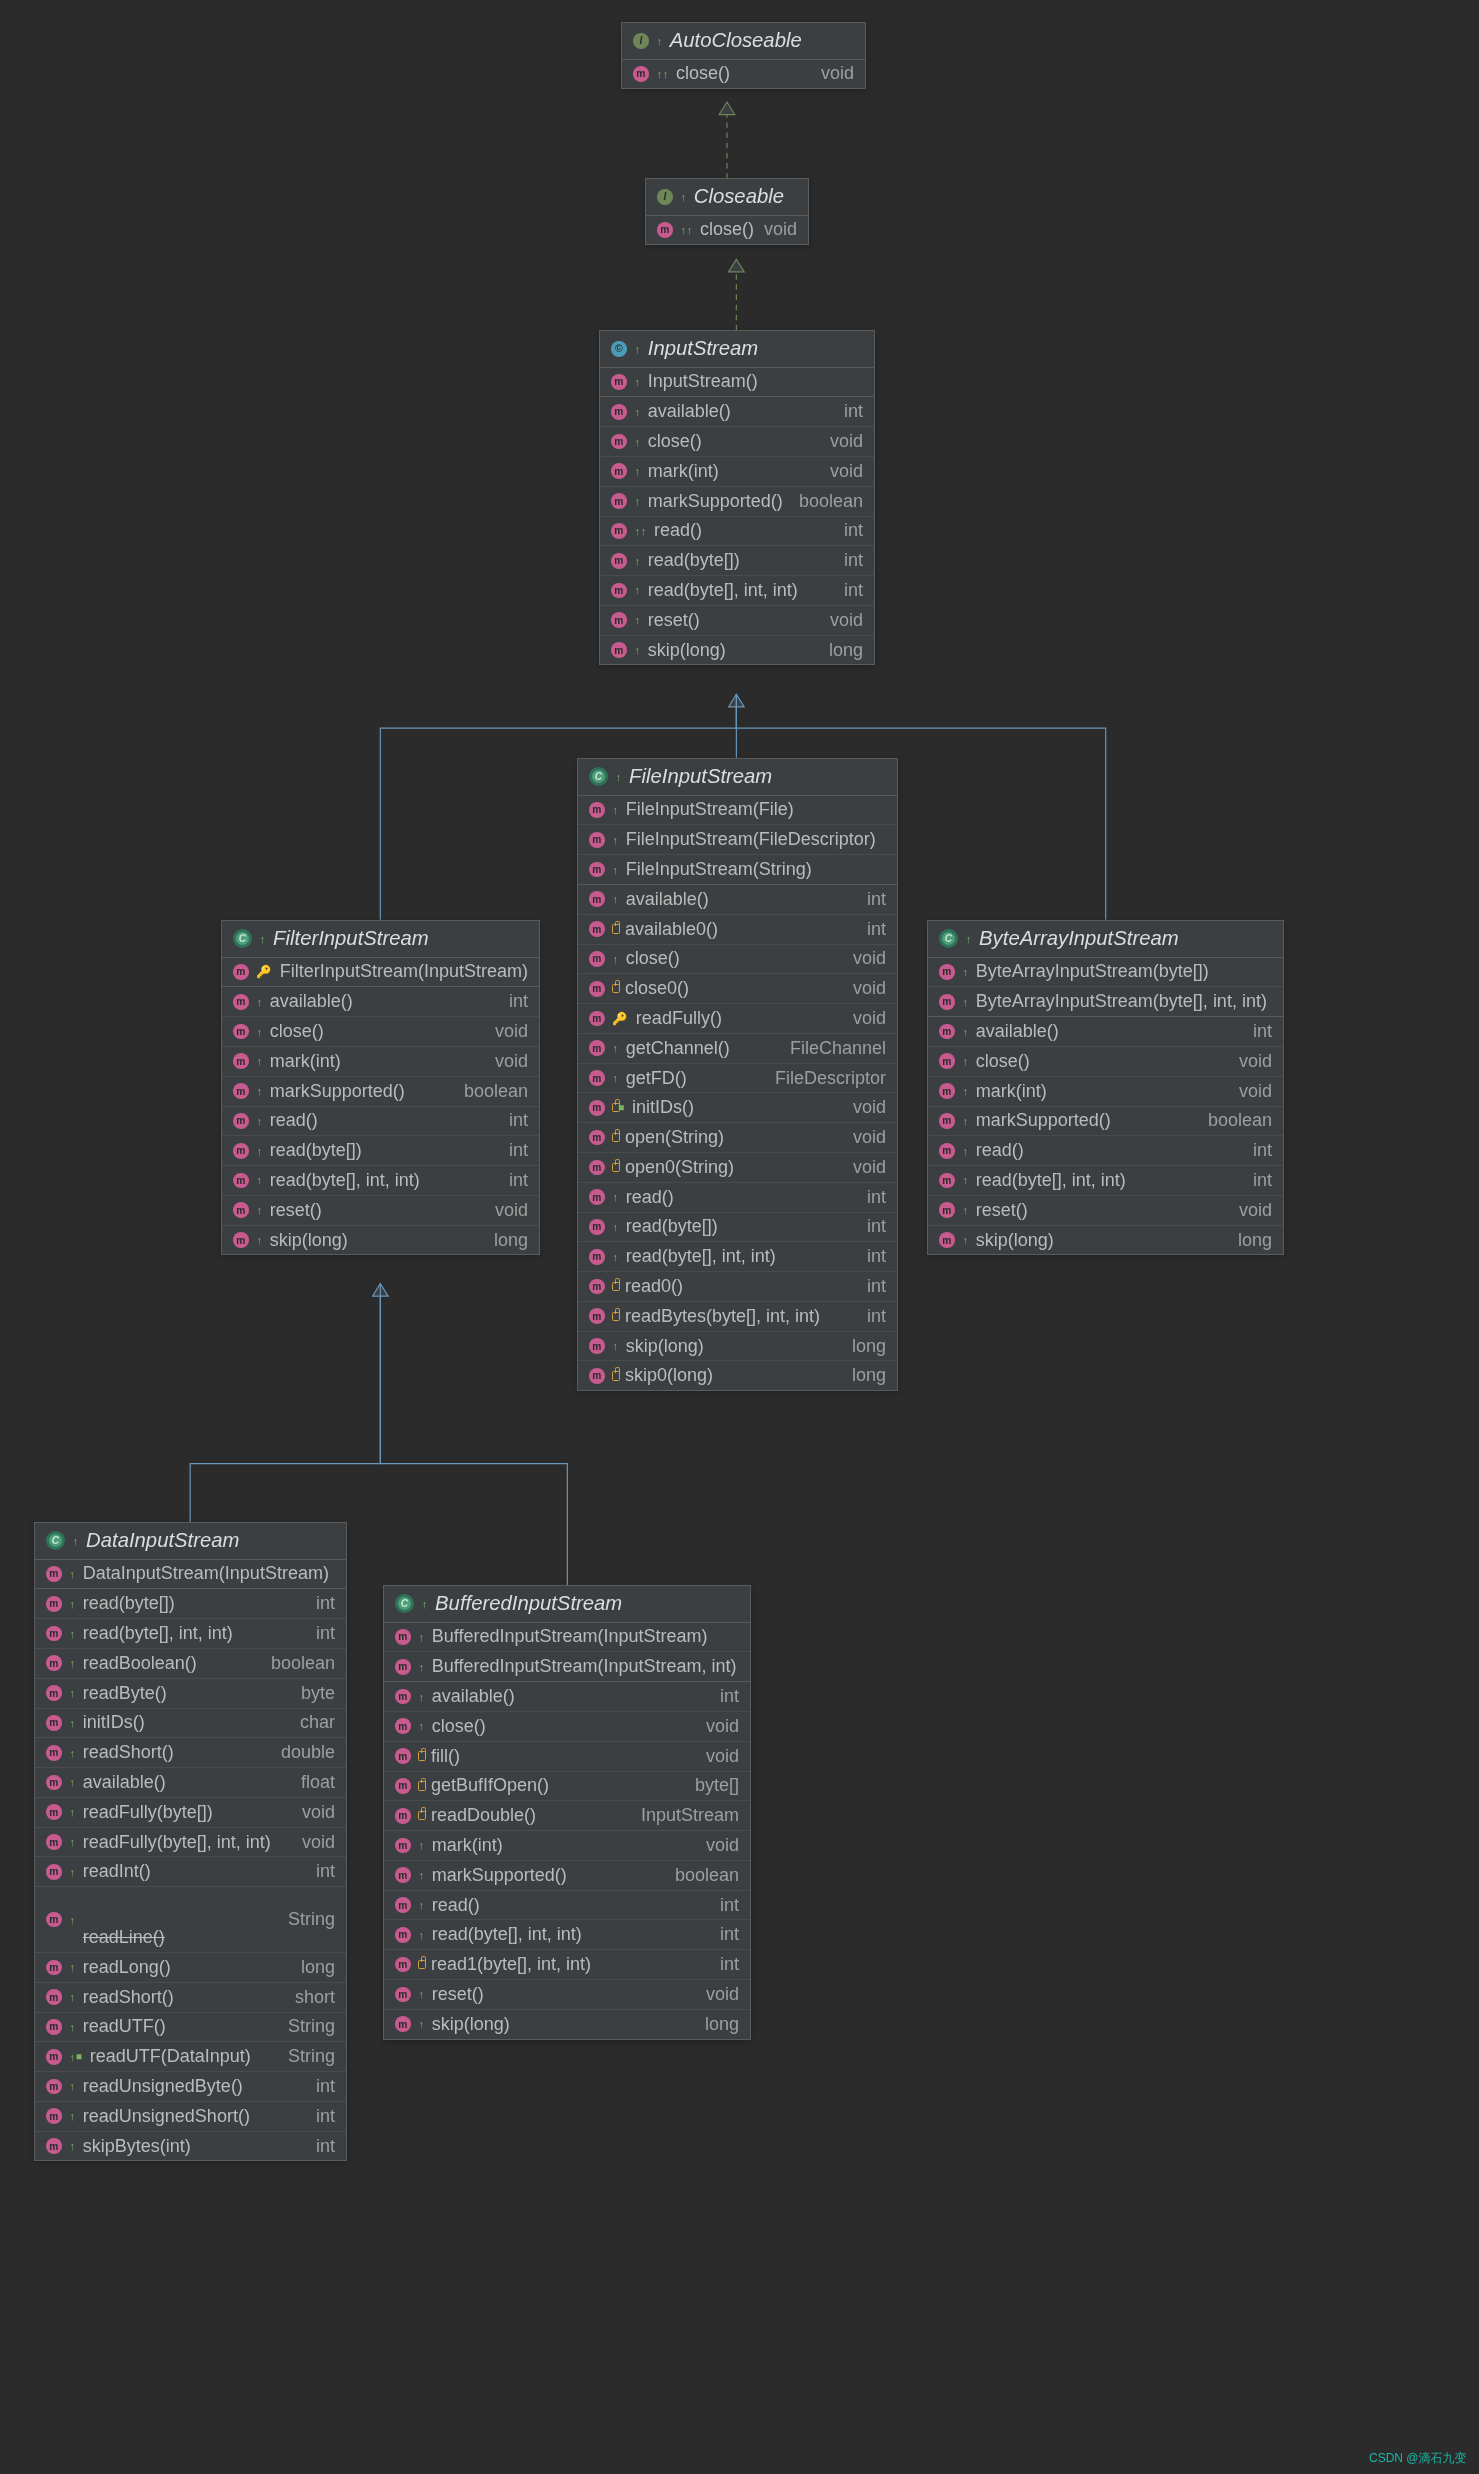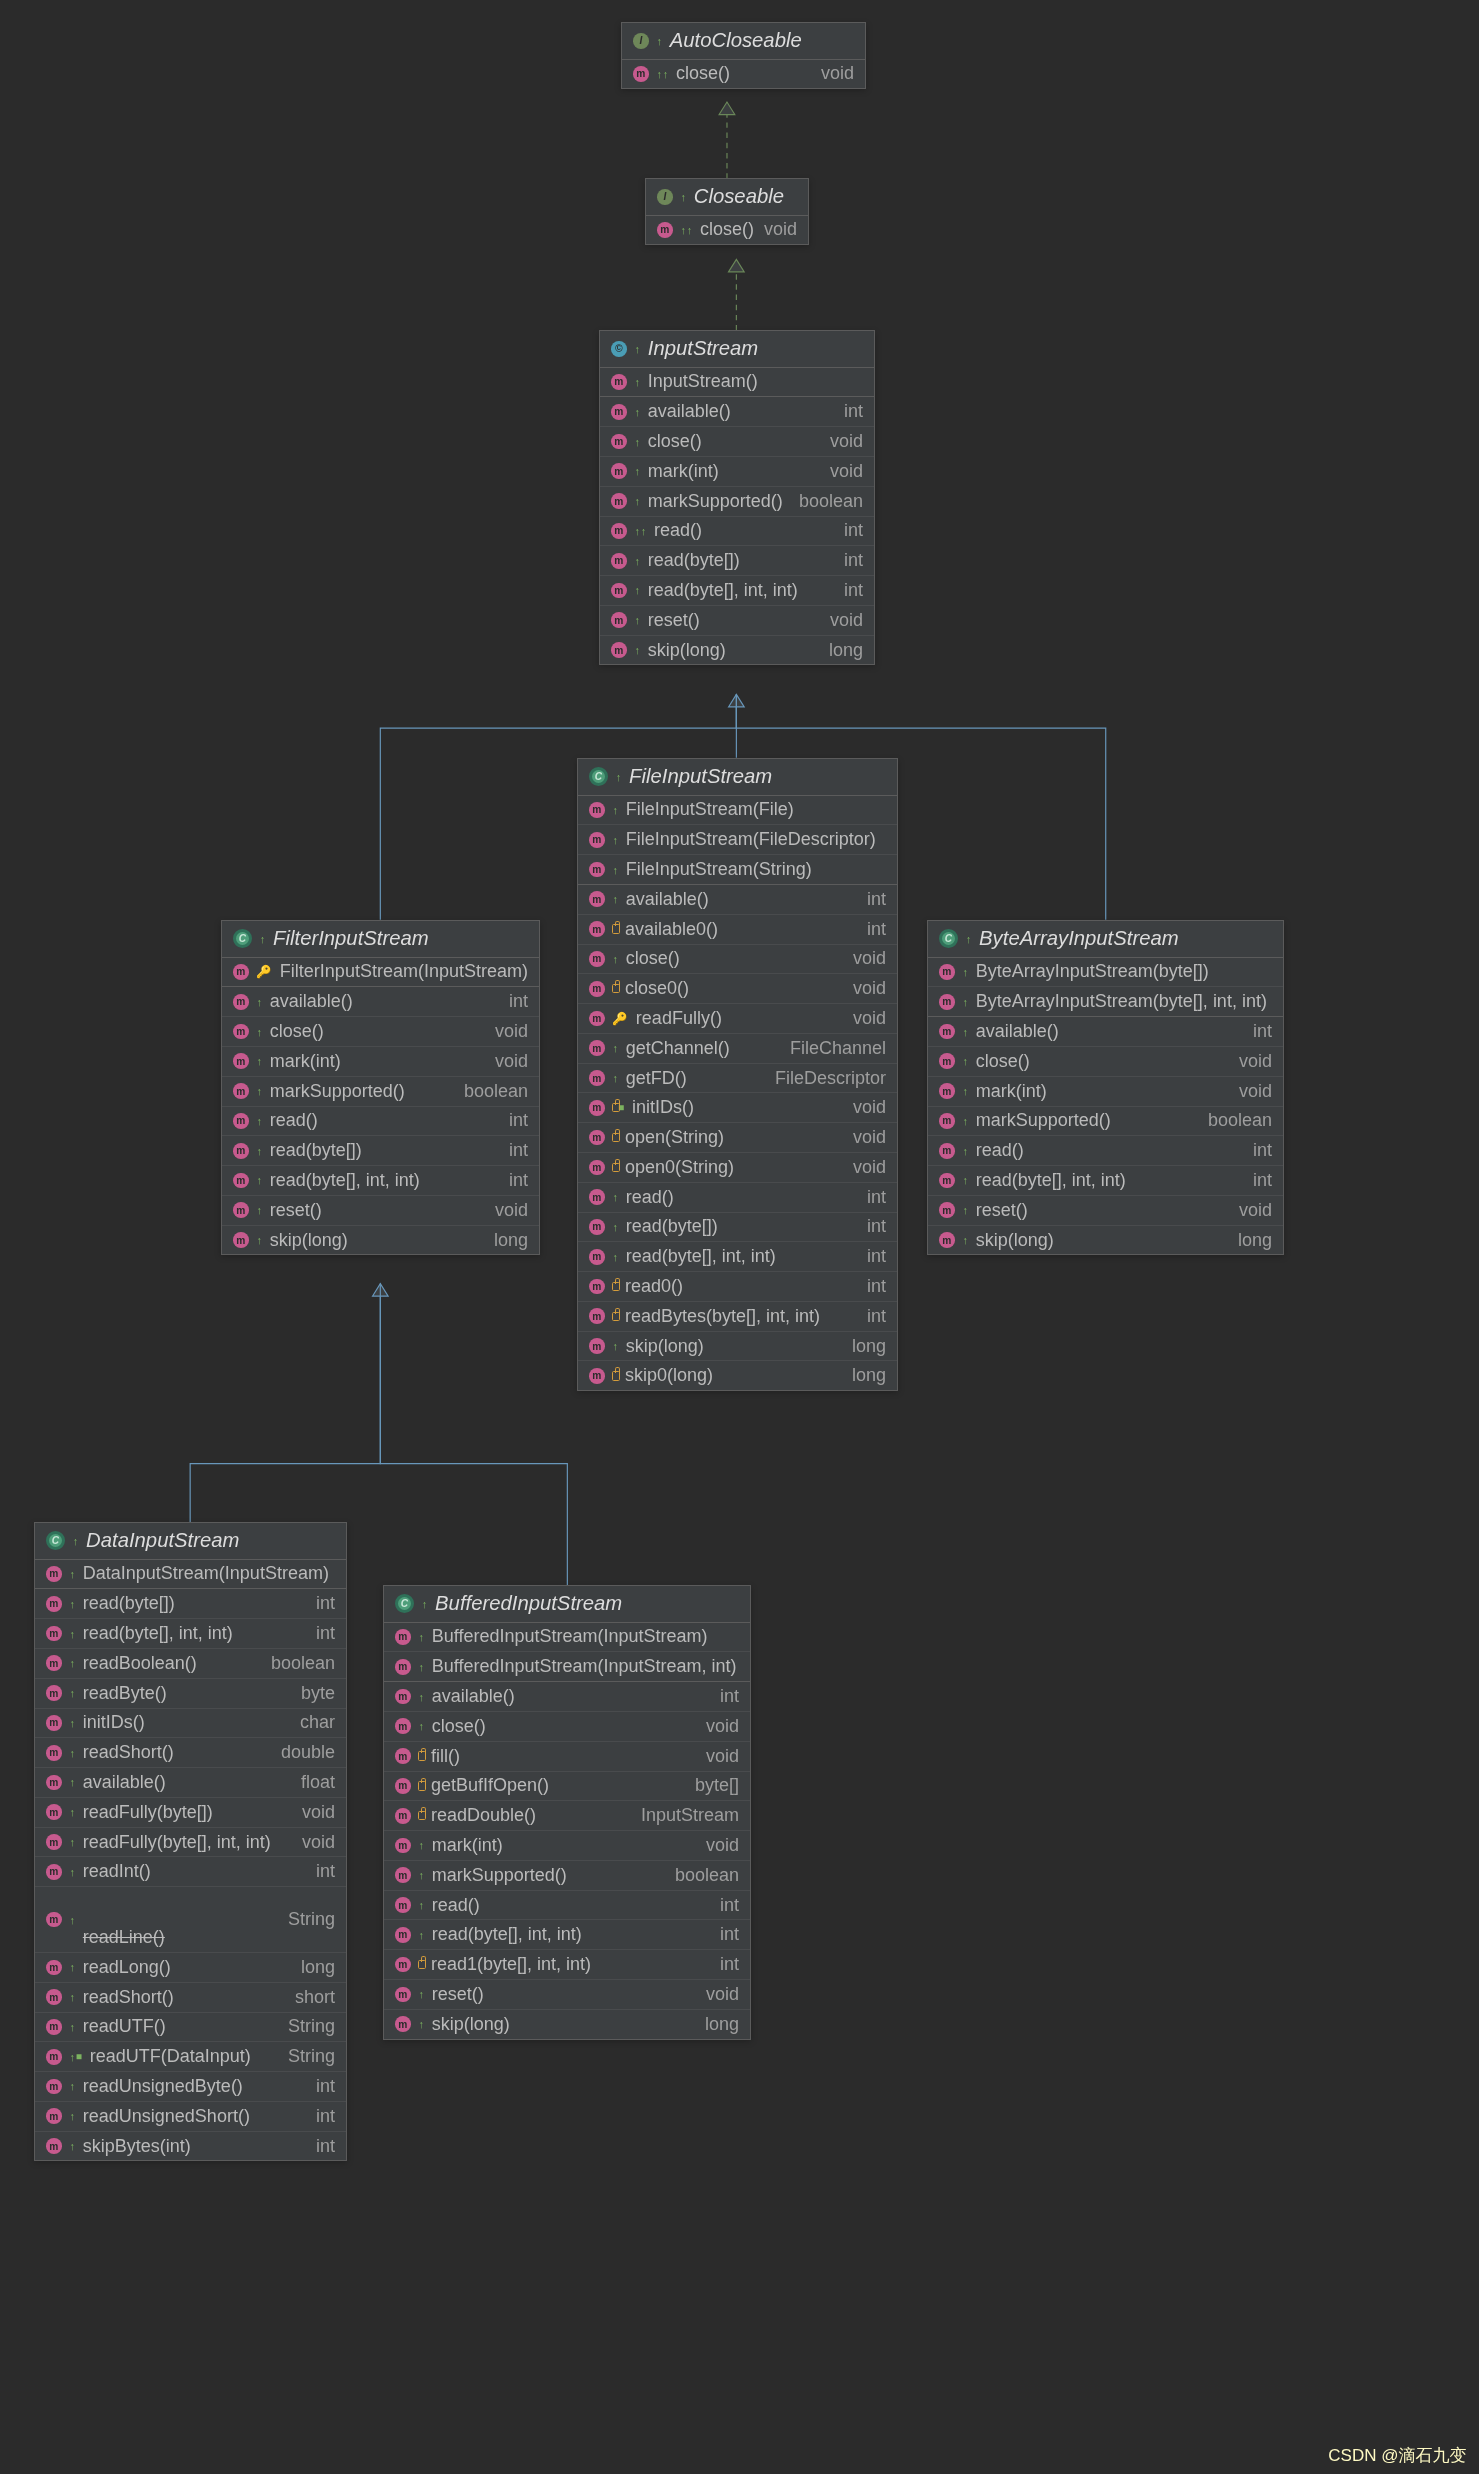--- a/index.html
+++ b/index.html
@@ -23,21 +23,21 @@
 .tag-note { color: #7cb35f; font-size: 10.2px; }
 
 .rows { display:flex; flex-direction: column; }
 .row { display:flex; align-items:center; gap:7.8px; padding:3.9px 11px; border-top:0.8px solid #494b4d; font-size:18px; white-space: nowrap; }
 .row:first-child { border-top:0; }
 .section-break { border-top:0.8px solid #5b5b5b; }
 .row .name { flex:1; color:#bbb; }
 .row .ret { color:#9e9e9e; text-align:right; }
 .row .deprecated { text-decoration: line-through; margin-top: 36px; }
 
-#watermark { position: absolute; right: 12.5px; bottom: 7.8px; font-size: 17px; color:#fef9c3; }
+#watermark { position: absolute; right: 12.5px; bottom: 7.8px; font-size: 12px; color:#14b8a6; }
 #tiny { position:absolute; left:3.1px; bottom:4.7px; font-size:7.8px; color:#3a3a3a; }
 </style>
 </head>
 <body>
 
 <svg id="connectors" viewBox="0 0 1890 3162" width="1479" height="2475">
   <defs>
     <marker id="hollow-arrow-blue" markerWidth="16" markerHeight="14" refX="15" refY="7" orient="auto">
       <path d="M1 1 L15 7 L1 13 Z" fill="#3c3f41" stroke="#6897bb" stroke-width="1.3"></path>
     </marker>

